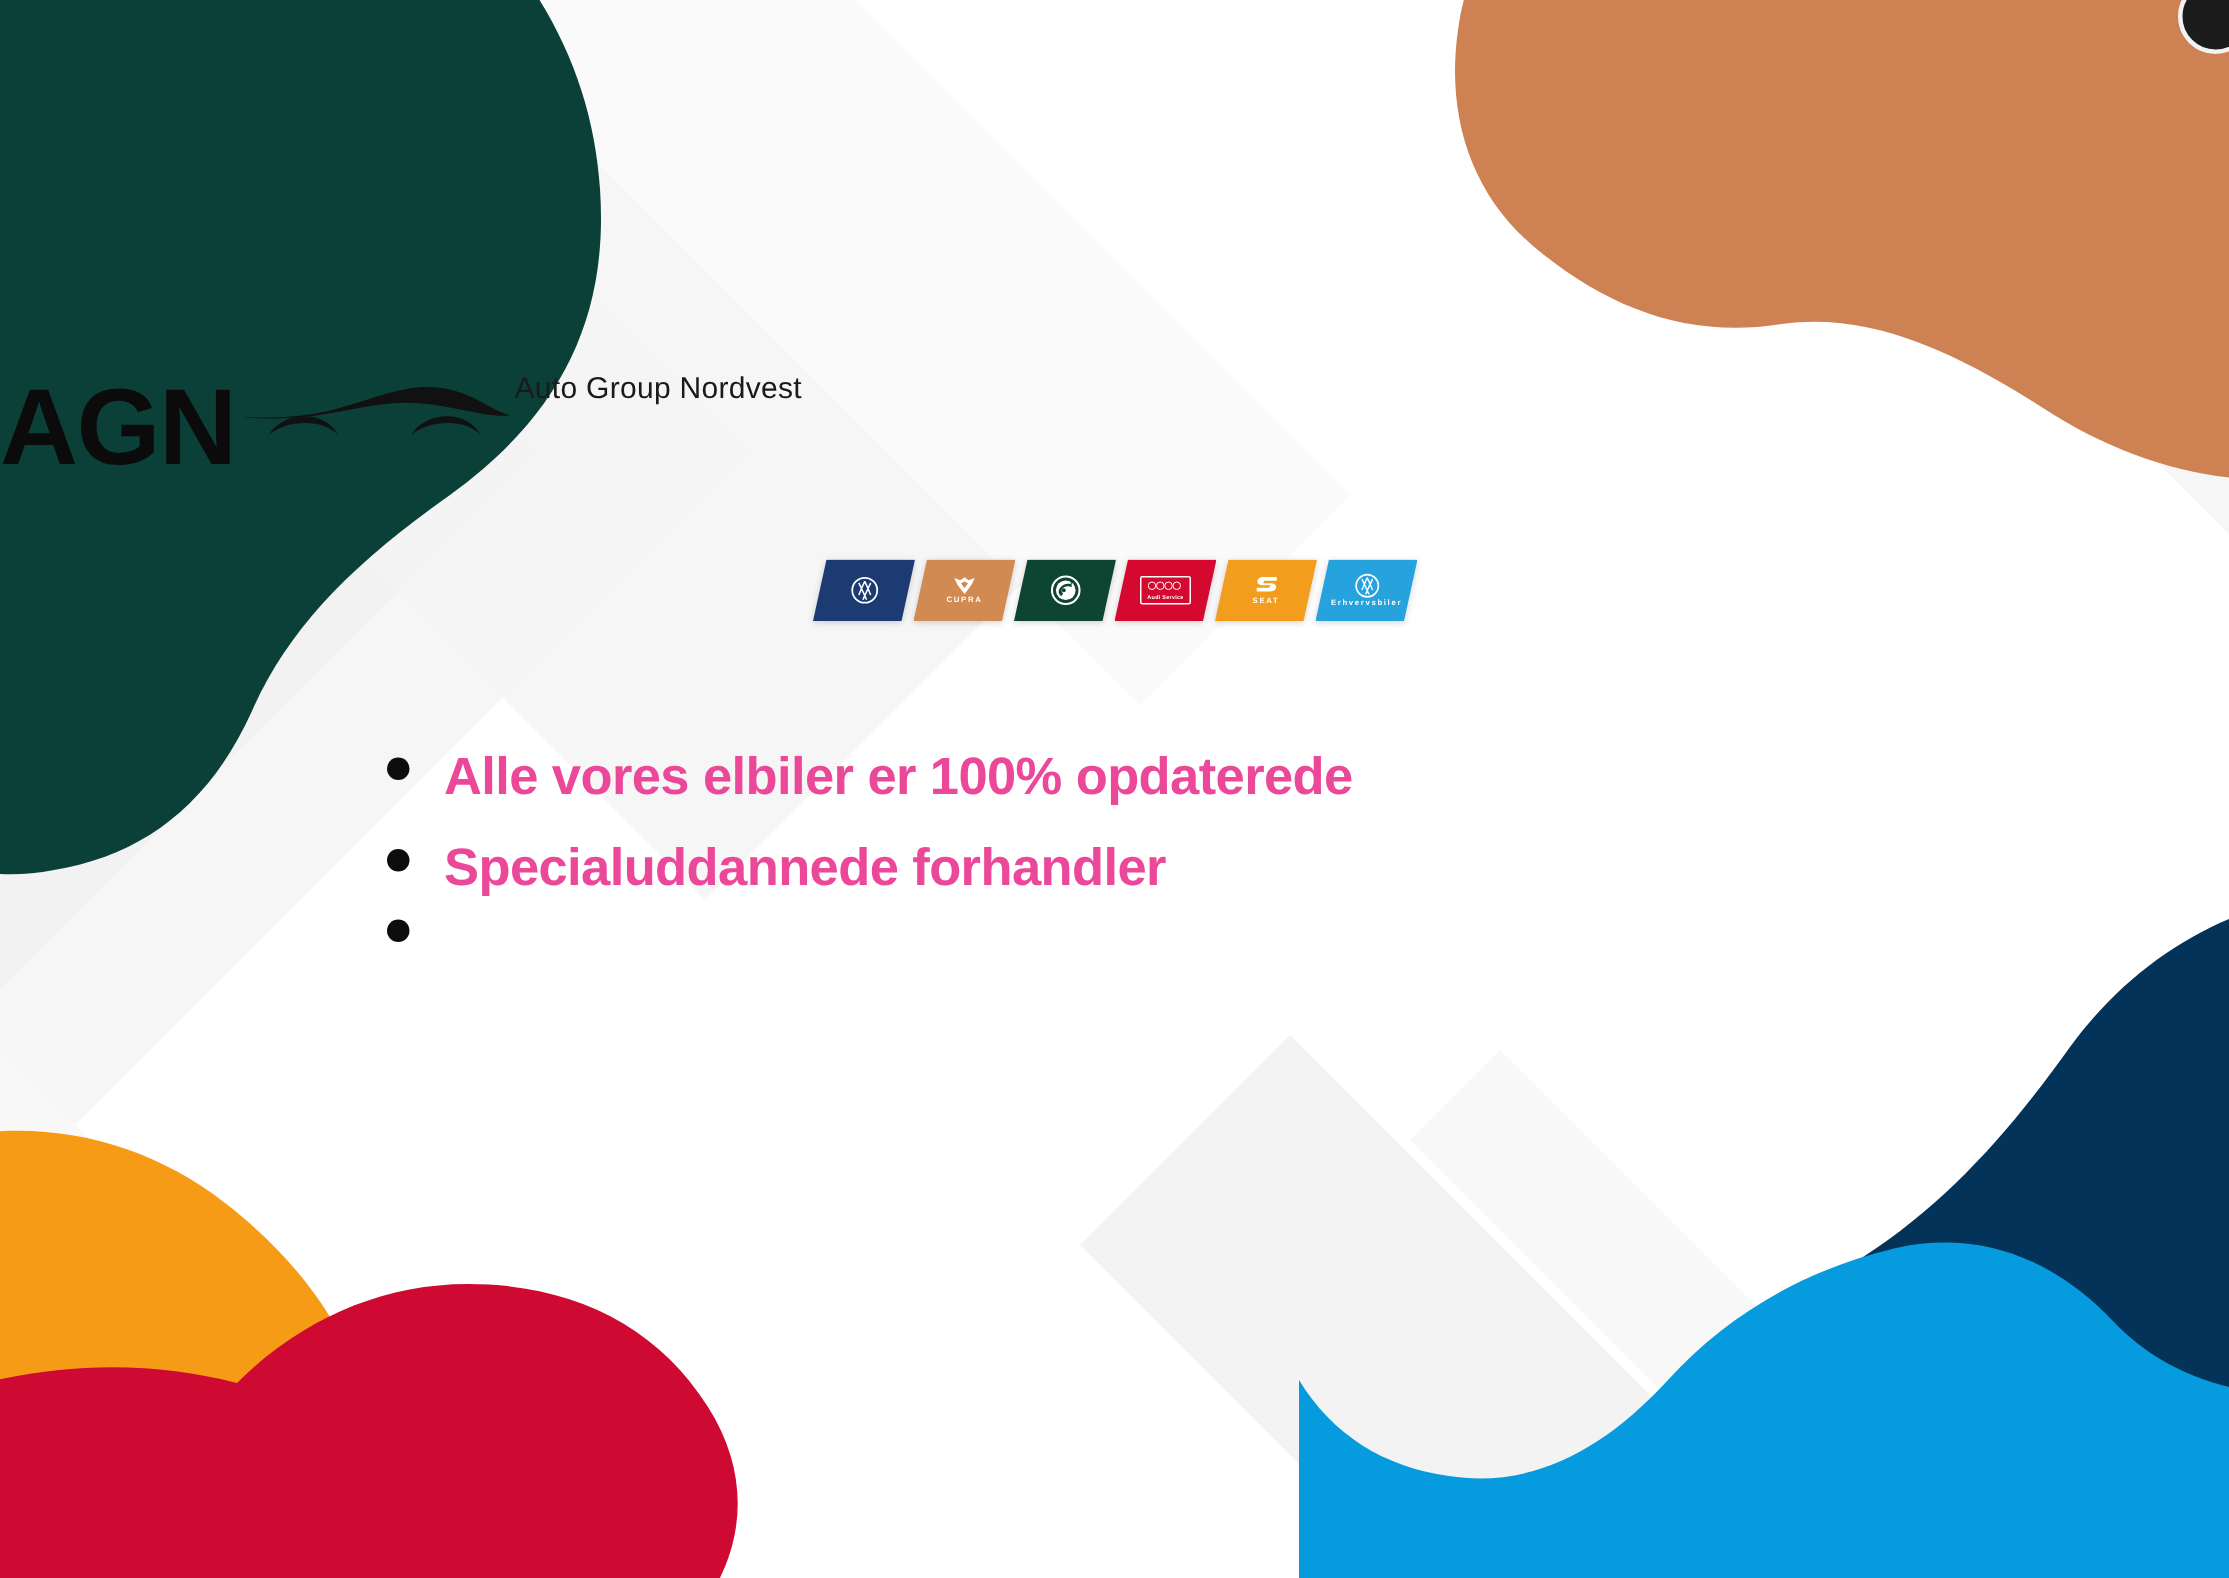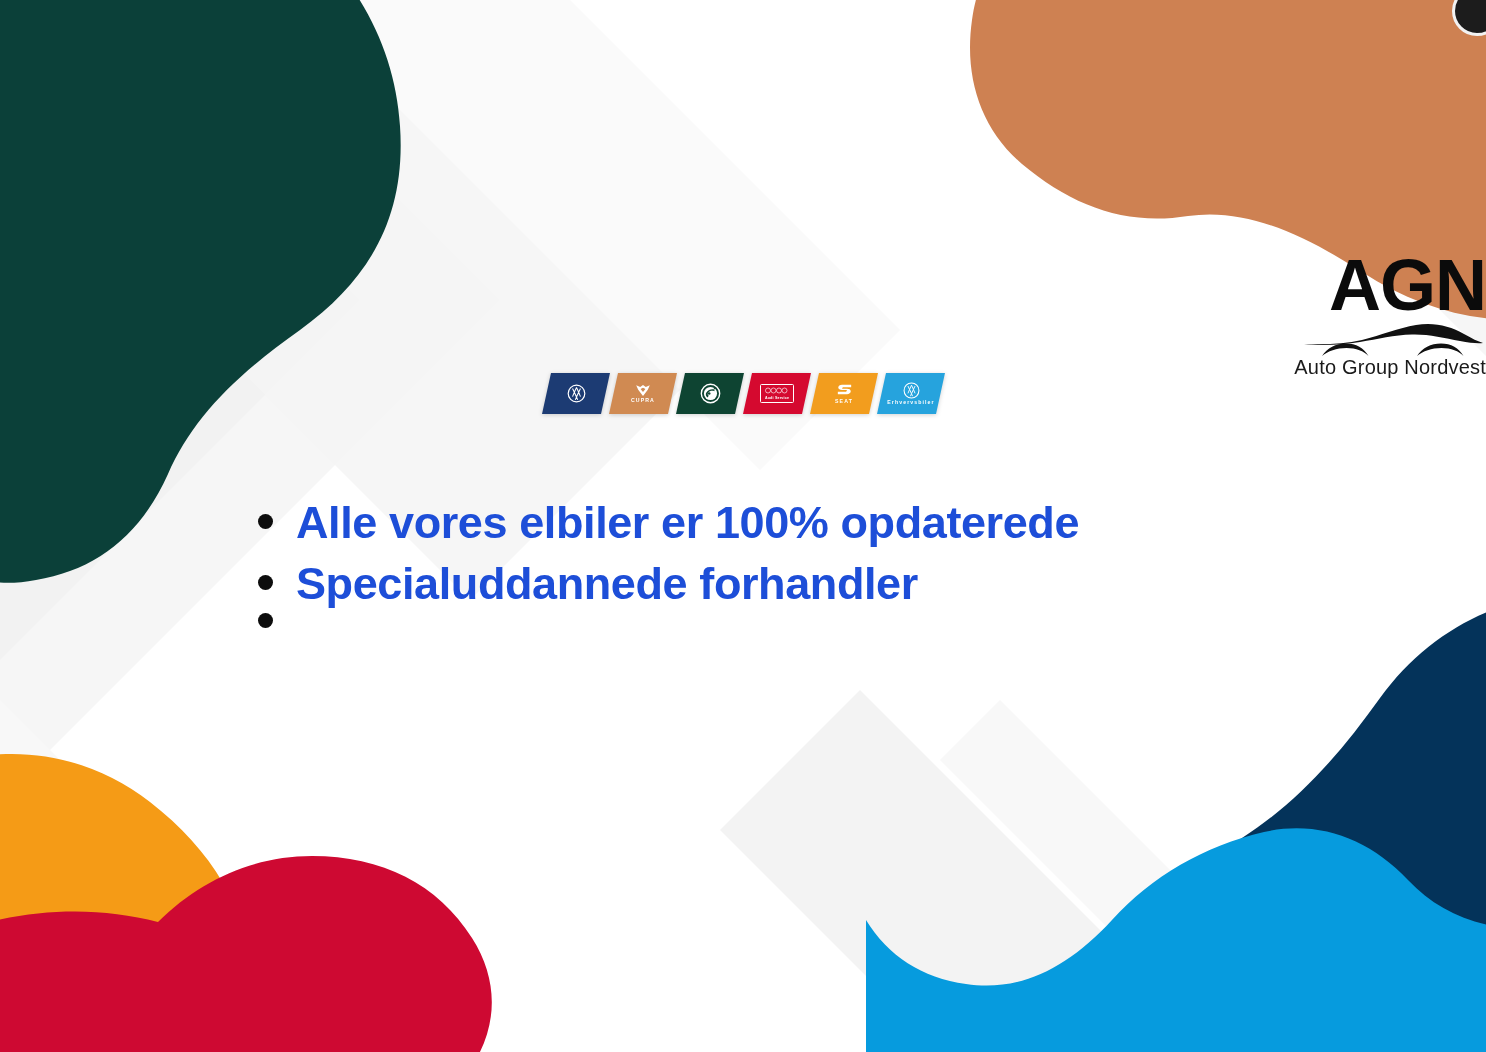--- a/index.html
+++ b/index.html
@@ -41,22 +41,21 @@
     z-index: 3;
   }
 
   
   .logo-block {
     position: absolute;
     left: 0;
     right: 0;
     top: 252px;
     display: flex;
-    flex-direction: column;
-    align-items: flex-end;
+    align-items: flex-start;
   }
   .logo-wordmark {
     font-family: "Liberation Sans", sans-serif;
     font-weight: 700;
     font-size: 72px;
     letter-spacing: -1px;
     line-height: 0.92;
     color: #0b0b0b;
     margin: 0;
   }
@@ -143,24 +142,24 @@
     border-radius: 50%;
     background: #0d0d0d;
     flex: 0 0 auto;
     margin-right: 23px;
     position: relative;
     top: -9px;
   }
   .bullet-text {
     font-family: "Liberation Sans", sans-serif;
     font-weight: 700;
-    font-size: 45px;
+    font-size: 35px;
     line-height: 1;
     letter-spacing: -0.4px;
-    color: #1d4ed8;
+    color: #ec4899;
     white-space: nowrap;
   }
 
   
   .corner-badge {
     position: absolute;
     top: -14px;
     right: -16px;
     width: 44px;
     height: 44px;

